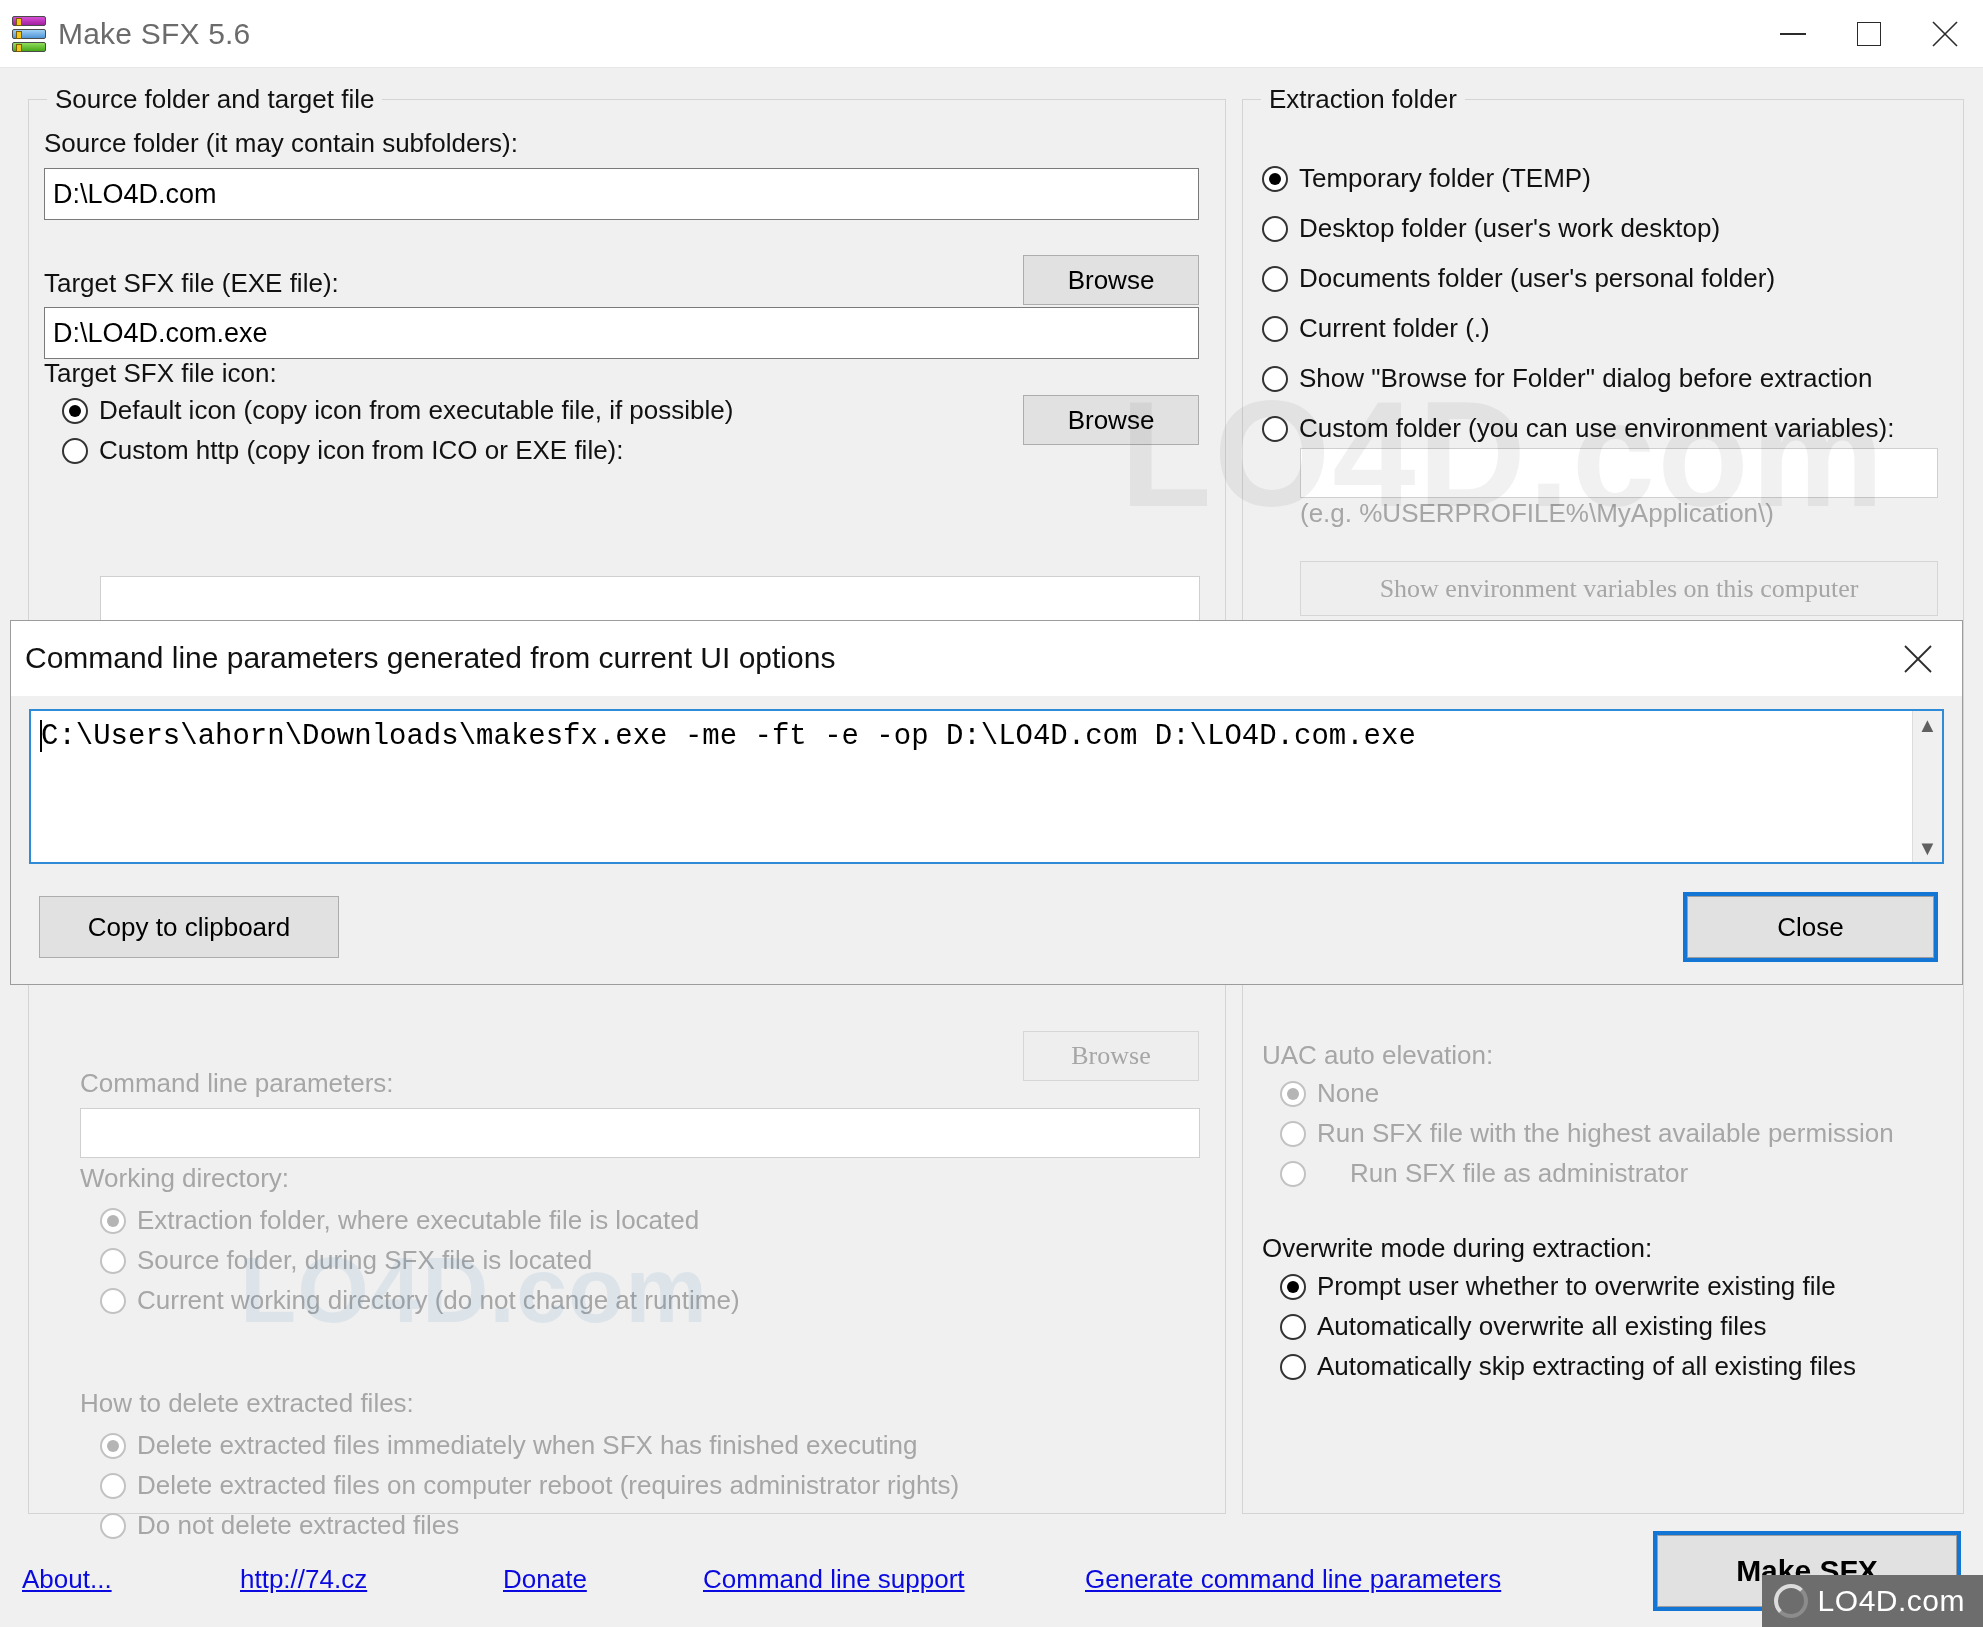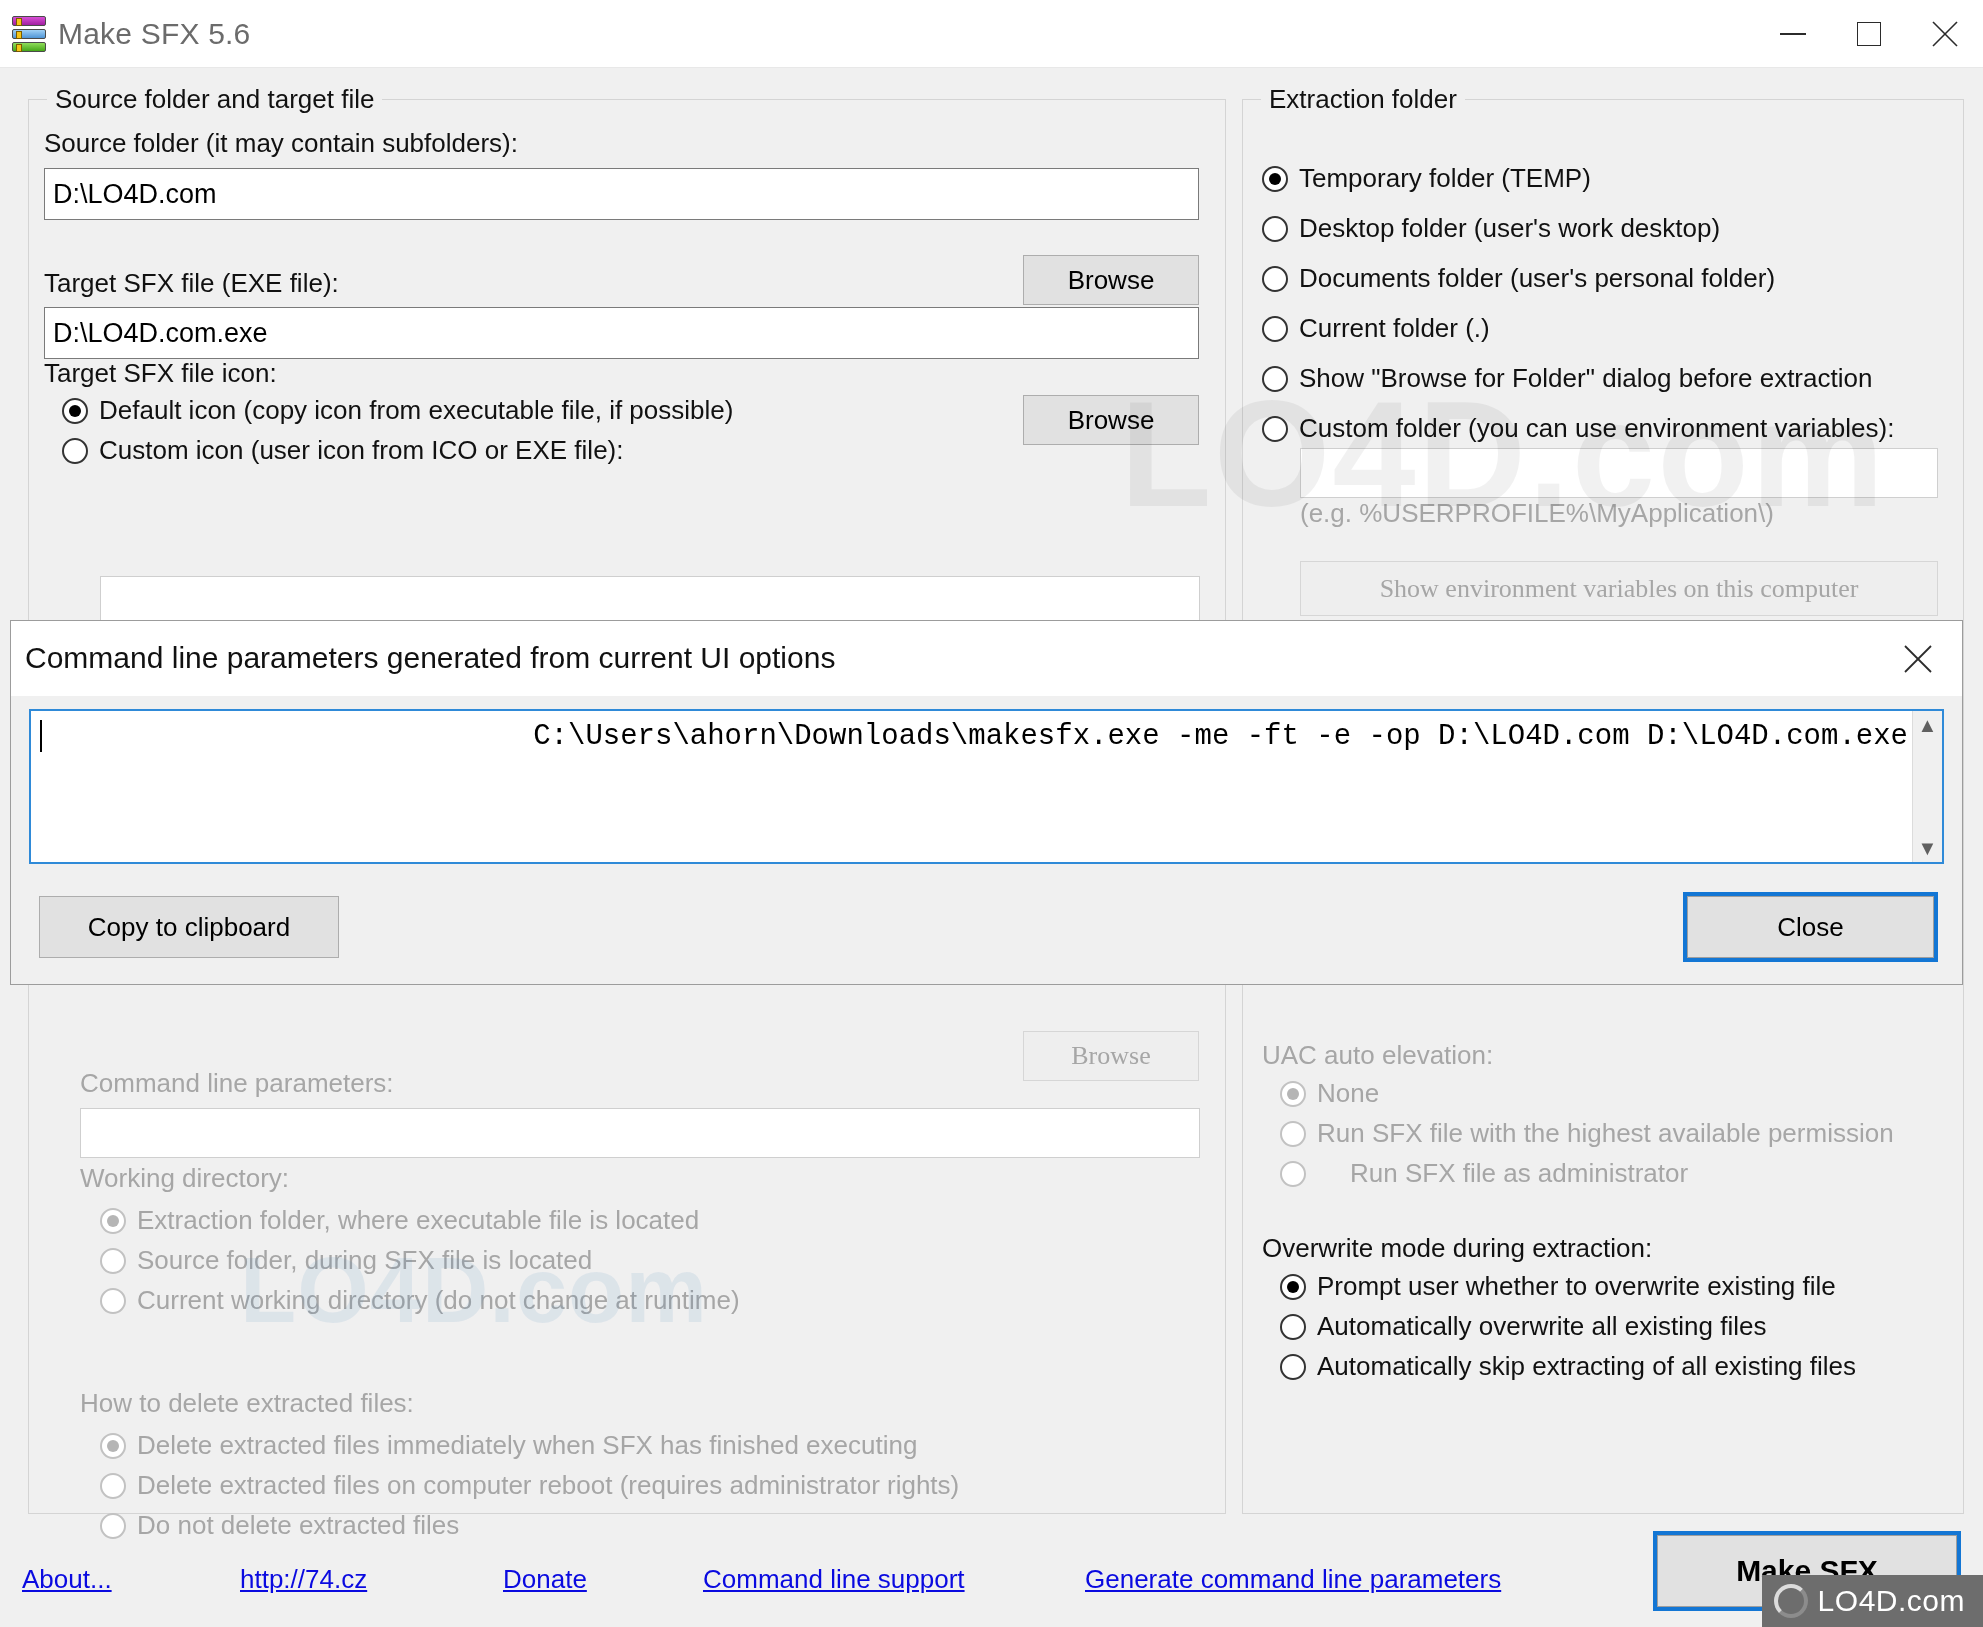--- a/index.html
+++ b/index.html
@@ -134,21 +134,21 @@
   #modal-head { position:relative; height:75px; background:#fff; }
   #modal-title {
     position:absolute; left:14px; top:20px; font-size:30px; color:#111; font-weight:400;
     white-space:nowrap;
   }
   #modal-close {
     position:absolute; right:16px; top:12px; width:56px; height:52px;
     display:flex; align-items:center; justify-content:center; color:#2b2b2b;
   }
   #modal-body {
-    position:absolute; left:0; top:75px; width:1951px; height:288px; background:#f0f0f0;text-align:right;
+    position:absolute; left:0; top:75px; width:1951px; height:288px; background:#f0f0f0;
   }
   #cmd-box {
     position:absolute; left:18px; top:13px; width:1915px; height:155px;
     background:#fff; border:2px solid #2f8ad8; display:flex;
   }
   #cmd-text {
     flex:1; padding:8px 4px 0 10px;
     font-family:"Liberation Mono", monospace; font-size:29px; color:#000;
     white-space:pre; overflow:hidden; position:relative; line-height:1.25;
   }
@@ -221,21 +221,21 @@
   <div class="lbl" style="left:44px; top:290px;">Target SFX file icon:</div>
 
   <div class="radio on" style="left:62px; top:327px;">
     <span class="dot">
         <i></i>
       </span>
     <span class="rt">Default icon (copy icon from executable file, if possible)</span>
   </div>
   <div class="radio" style="left:62px; top:367px;">
     <span class="dot"></span>
-    <span class="rt">Custom icon (user icon from ICO or EXE file):</span>
+    <span class="rt">Custom http (copy icon from ICO or EXE file):</span>
   </div>
   <input class="tb white-dis" style="left: 100px; top: 508px; width: 1100px; height: 52px;" value="">
   <button class="btn dis" style="left:1023px; top:565px; width:176px; height:50px;">Browse</button>
 
   <button class="btn dis" style="left:1023px; top:963px; width:176px; height:50px;">Browse</button>
 
   <div class="lbl dis" style="left:80px; top:1000px;">Command line parameters:</div>
   <input class="tb white-dis" style="left: 80px; top: 1040px; width: 1120px; height: 50px;" value="">
 
   <div class="lbl dis" style="left:80px; top:1095px;">Working directory:</div>

